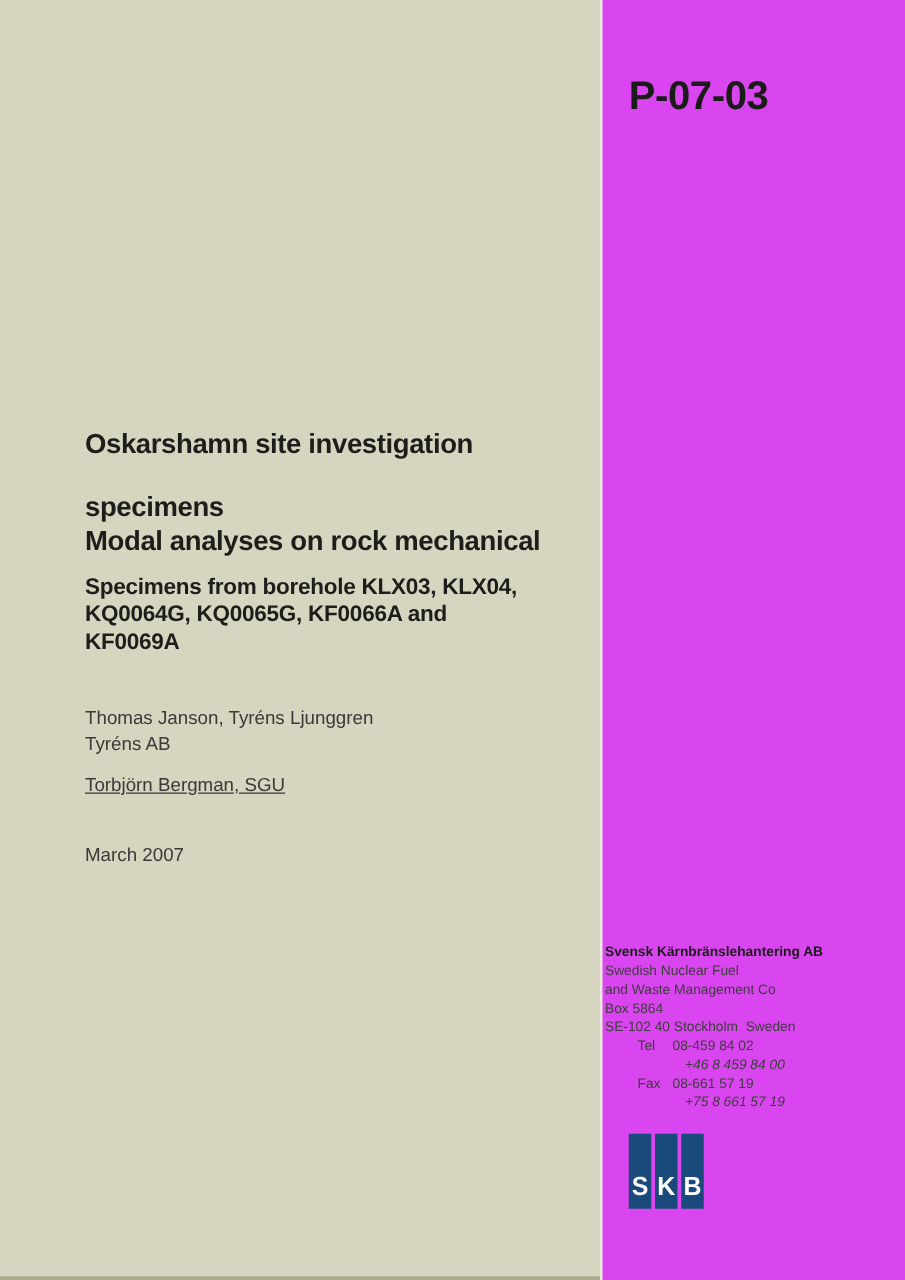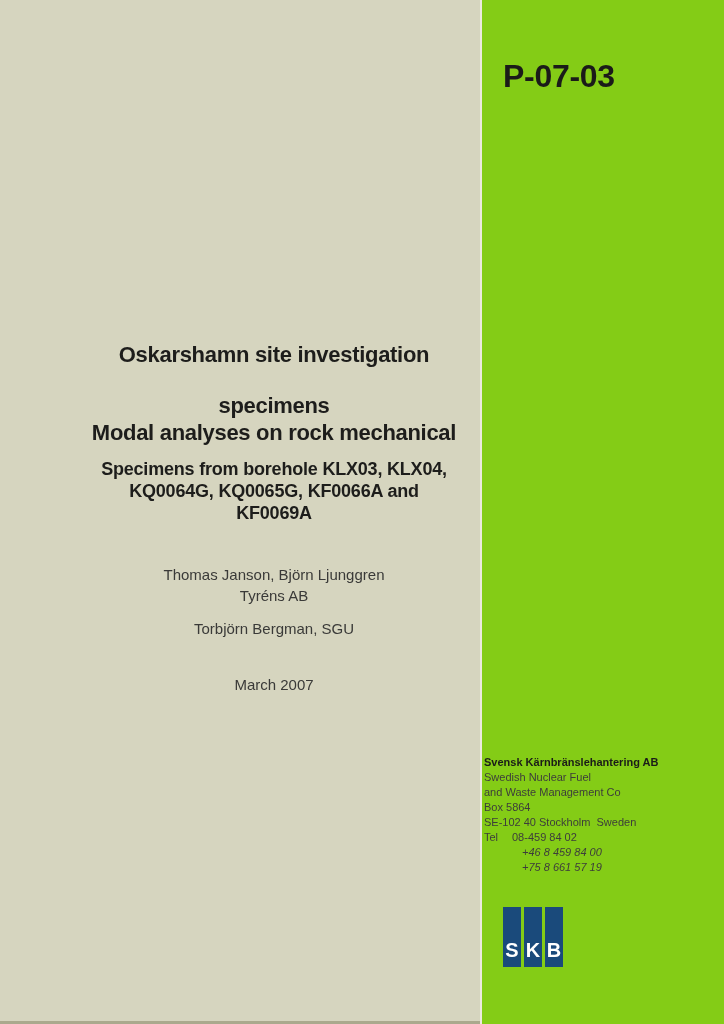--- a/index.html
+++ b/index.html
@@ -5,21 +5,21 @@
   html, body {
     margin: 0;
     padding: 0;
     background: #ffffff;
     font-family: "Liberation Sans", sans-serif;
   }
   .page {
     position: relative;
     width: 724px;
     height: 1024px;
-    background: #84cc16;
+    background: #d946ef;
     overflow: hidden;
   }
   
   .band {
     position: absolute;
     left: 0; top: 0;
     width: 480px;
     height: 1024px;
     background: var(--band-beige, #d6d5bf);
   }
@@ -43,21 +43,20 @@
     font-weight: bold;
     letter-spacing: -0.3px;
     color: #1b1b19;
   }
   
   .title-block {
     position: absolute;
     left: 68px; top: 342px;
     width: 412px;
     color: #1d1d1b;
-    text-align: center;
   }
   .site-title {
     font-size: 22px;
     font-weight: bold;
     letter-spacing: -0.3px;
     line-height: 25px;
     margin: 0 0 25px 0;
   }
   .main-title {
     font-size: 22px;
@@ -72,41 +71,41 @@
     letter-spacing: -0.2px;
     line-height: 22px;
     margin: 0;
   }
   .authors {
     margin-top: 40px;
     font-size: 15px;
     line-height: 21px;
     color: #3a3a38;
   }
-  .author-row2 { margin-top: 12px; }
+  .author-row2 { margin-top: 12px; text-decoration: underline; }
   .date-line {
     margin-top: 37px;
     font-size: 15px;
     color: #3a3a38;
   }
   
   .publisher {
     position: absolute;
     left: 484px; top: 755px;
     width: 212px;
     font-size: 11px;
     line-height: 15px;
     color: #3d3d3b;
   }
   .publisher .company {
     font-weight: bold;
     color: #1b1b19;
   }
   .addr-line { white-space: pre-wrap; }
-  .contact-row { display: flex; }
+  .contact-row { display: flex; margin-left: 26px; }
   .contact-label { width: 28px; flex: none; }
   .contact-row.cont .contact-value { padding-left: 10px; font-style: italic; }
   
   .skb-logo {
     position: absolute;
     left: 503px; top: 907px;
     display: flex;
     gap: 3px;
   }
   .skb-bar {
@@ -143,40 +142,44 @@
     <div class="main-title">
       <div>specimens</div>
       <div>Modal analyses on rock mechanical</div>
     </div>
     <div class="subtitle">
       <div>Specimens from borehole KLX03, KLX04,</div>
       <div>KQ0064G, KQ0065G, KF0066A and</div>
       <div>KF0069A</div>
     </div>
     <div class="authors">
-      <div>Thomas Janson, Björn Ljunggren</div>
+      <div>Thomas Janson, Tyréns Ljunggren</div>
       <div>Tyréns AB</div>
       <div class="author-row2">Torbjörn Bergman, SGU</div>
     </div>
     <div class="date-line">March 2007</div>
   </div>
 
   <div class="publisher">
     <div class="company">Svensk Kärnbränslehantering AB</div>
     <div class="addr-line">Swedish Nuclear Fuel</div>
     <div class="addr-line">and Waste Management Co</div>
     <div class="addr-line">Box 5864</div>
     <div class="addr-line">SE-102 40 Stockholm  Sweden</div>
     <div class="contact-row">
       <span class="contact-label">Tel</span>
       <span class="contact-value">08-459 84 02</span>
     </div>
     <div class="contact-row cont">
       <span class="contact-label"></span>
       <span class="contact-value">+46 8 459 84 00</span>
+    </div>
+    <div class="contact-row">
+      <span class="contact-label">Fax</span>
+      <span class="contact-value">08-661 57 19</span>
     </div>
     <div class="contact-row cont">
       <span class="contact-label"></span>
       <span class="contact-value">+75 8 661 57 19</span>
     </div>
   </div>
 
   <div class="skb-logo">
     <div class="skb-bar">
       <span class="skb-letter">S</span>

